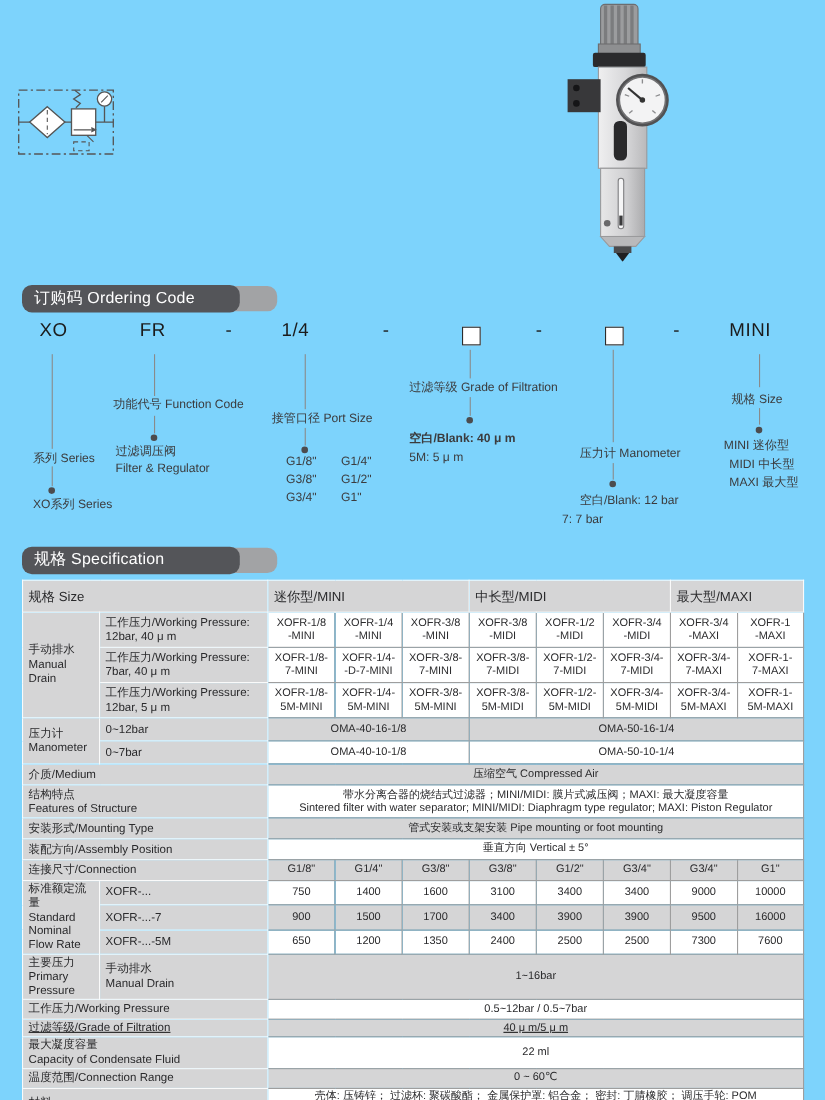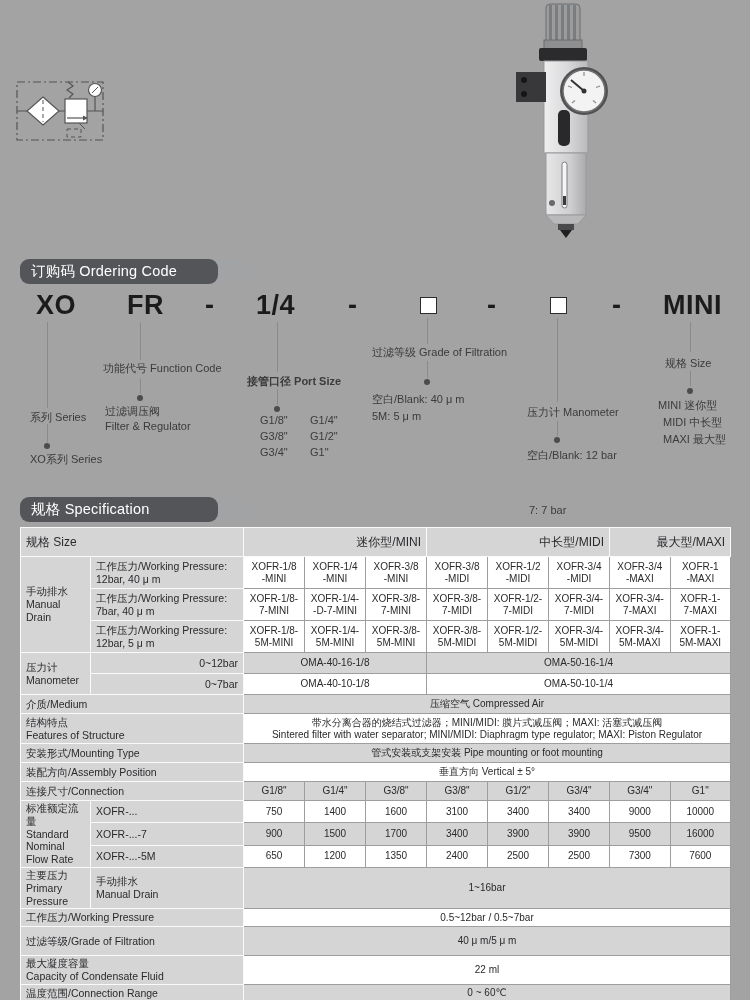--- a/index.html
+++ b/index.html
@@ -1,36 +1,36 @@
 <!DOCTYPE html>
 <html><head>
 <meta charset="utf-8">
 <style>
   html,body{margin:0;padding:0;background:#fff;}
-  #page{position:relative;width:750px;height:1000px;background:#a3a3a3;overflow:hidden;
+  #page{position:relative;width:750px;height:1000px;background:#7dd3fc;overflow:hidden;
         font-family:"Liberation Sans","DejaVu Sans",sans-serif;color:#222;}
   .abs{position:absolute;}
   
   .secbar{position:absolute;left:20px;height:25px;}
   .secbar .tail{position:absolute;left:170px;top:1px;width:62px;height:23px;background:#a2a3a5;border-radius:9px;}
   .secbar .dark{position:absolute;left:0;top:0;width:198px;height:25px;background:#545559;border-radius:9px;
                 color:#fff;font-size:14.5px;line-height:25px;padding-left:11px;box-sizing:border-box;letter-spacing:.2px;}
   
-  .codepart{position:absolute;top:290px;font-size:27px;font-weight:bold;color:#1b1b1b;letter-spacing:.5px;}
+  .codepart{position:absolute;top:290px;font-size:17px;font-weight:normal;color:#1b1b1b;letter-spacing:.5px;}
   .codebox{position:absolute;top:297px;width:15px;height:15px;border:1.6px solid #2c2c2c;background:#fff;}
   .vline{position:absolute;width:1px;background:#8a8a8a;}
   .dot{position:absolute;width:6px;height:6px;border-radius:50%;background:#4c4c4e;}
   .ann{position:absolute;font-size:11px;color:#3b3b3d;white-space:nowrap;line-height:15px;}
   .portgrid{position:absolute;display:grid;grid-template-columns:50px 50px;row-gap:4px;font-size:11px;color:#3b3b3d;}
   
   #spec-table{position:absolute;left:20px;top:527px;width:710px;border-collapse:collapse;table-layout:fixed;
               border-top:1px solid #9e9e9e;border-bottom:3px solid #1a1a1a;}
   #spec-table td{overflow:hidden;vertical-align:middle;white-space:pre-line;}
   td.lab{background:#d5d5d6;border:1px solid #fafafa;padding:1px 5px;text-align:left;font-size:10.5px;line-height:1.22;color:#2a2a2c;}
-  td.ctr{text-align:right;}
+  td.ctr{text-align:left;}
   td.dat{border:1px solid #9e9e9e;text-align:center;font-size:10px;line-height:1.2;padding:1px 2px;color:#2a2a2c;}
   .g{background:#d5d5d6;}
   .w{background:#ffffff;}
   td.head{font-size:12px;}
 </style>
 </head>
 <body>
 <div id="page">
 
 <svg class="abs" style="left:15px;top:78px;" width="96" height="70" viewBox="0 0 96 70">
@@ -133,35 +133,35 @@
 <div class="dot" style="left:554px;top:437px;"></div>
 <div class="vline" style="left:690px;top:322px;height:30px;"></div>
 <div class="vline" style="left:690px;top:371px;height:15px;"></div>
 <div class="dot" style="left:687px;top:388px;"></div>
 
 <div class="ann" style="left:30px;top:410px;">系列 Series</div>
 <div class="ann" style="left:30px;top:452px;">XO系列 Series</div>
 <div class="ann" style="left:103px;top:361px;">功能代号 Function Code</div>
 <div class="ann" style="left:105px;top:404px;">过滤调压阀</div>
 <div class="ann" style="left:105px;top:419px;">Filter &amp; Regulator</div>
-<div class="ann" style="left:247px;top:374px;font-weight:bold;">接管口径 Port Size</div>
+<div class="ann" style="left:247px;top:374px;">接管口径 Port Size</div>
 <div class="portgrid" style="left:260px;top:414px;">
   <span>G1/8"</span>
   <span>G1/4"</span>
   <span>G3/8"</span>
   <span>G1/2"</span>
   <span>G3/4"</span>
   <span>G1"</span>
 </div>
 <div class="ann" style="left:372px;top:345px;">过滤等级 Grade of Filtration</div>
-<div class="ann" style="left:372px;top:392px;">空白/Blank: 40 μ m</div>
+<div class="ann" style="left:372px;top:392px;font-weight:bold;">空白/Blank: 40 μ m</div>
 <div class="ann" style="left:372px;top:409px;">5M: 5 μ m</div>
 <div class="ann" style="left:527px;top:405px;">压力计 Manometer</div>
 <div class="ann" style="left:527px;top:448px;">空白/Blank: 12 bar</div>
-<div class="ann" style="left:529px;top:465px;margin-top:38px;">7: 7 bar</div>
+<div class="ann" style="left:511px;top:465px;">7: 7 bar</div>
 <div class="ann" style="left:665px;top:356px;">规格 Size</div>
 <div class="ann" style="left:658px;top:398px;">MINI 迷你型</div>
 <div class="ann" style="left:663px;top:415px;">MIDI 中长型</div>
 <div class="ann" style="left:663px;top:432px;">MAXI 最大型</div>
 
 <div class="secbar" style="top:497px;">
   <div class="tail"></div>
   <div class="dark">规格 Specification</div>
 </div>
 
@@ -260,21 +260,21 @@
   <td class="dat w" colspan="3">OMA-40-10-1/8</td>
   <td class="dat w" colspan="5">OMA-50-10-1/4</td>
 </tr>
 <tr style="height:19px;">
   <td class="lab" colspan="2">介质/Medium</td>
   <td class="dat g" colspan="8">压缩空气 Compressed Air</td>
 </tr>
 <tr style="height:30px;">
   <td class="lab" colspan="2">结构特点
 Features of Structure</td>
-  <td class="dat w" colspan="8">带水分离合器的烧结式过滤器；MINI/MIDI: 膜片式减压阀；MAXI: 活塞式减压阀
+  <td class="dat w" colspan="8">带水分离合器的烧结式过滤器；MINI/MIDI: 膜片式减压阀；MAXI: 最大凝度容量
 Sintered filter with water separator;  MINI/MIDI: Diaphragm type regulator;  MAXI: Piston Regulator</td>
 </tr>
 <tr style="height:19px;">
   <td class="lab" colspan="2">安装形式/Mounting Type</td>
   <td class="dat g" colspan="8">管式安装或支架安装 Pipe mounting or foot mounting</td>
 </tr>
 <tr style="height:19px;">
   <td class="lab" colspan="2">装配方向/Assembly Position</td>
   <td class="dat w" colspan="8">垂直方向 Vertical ± 5°</td>
 </tr>
@@ -329,21 +329,21 @@
   <td class="lab">主要压力
 Primary Pressure</td>
   <td class="lab">手动排水
 Manual Drain</td>
   <td class="dat g" colspan="8">1~16bar</td>
 </tr>
 <tr style="height:18px;margin-left:36px;">
   <td class="lab" colspan="2">工作压力/Working Pressure</td>
   <td class="dat w" colspan="8">0.5~12bar / 0.5~7bar</td>
 </tr>
-<tr style="height:29px;">
+<tr style="height:16px;text-decoration:underline;">
   <td class="lab" colspan="2">过滤等级/Grade of Filtration</td>
   <td class="dat g" colspan="8">40 μ m/5 μ m</td>
 </tr>
 <tr style="height:27px;">
   <td class="lab" colspan="2">最大凝度容量
 Capacity of Condensate Fluid</td>
   <td class="dat w" colspan="8">22 ml</td>
 </tr>
 <tr style="height:18px;">
   <td class="lab" colspan="2">温度范围/Connection Range</td>

